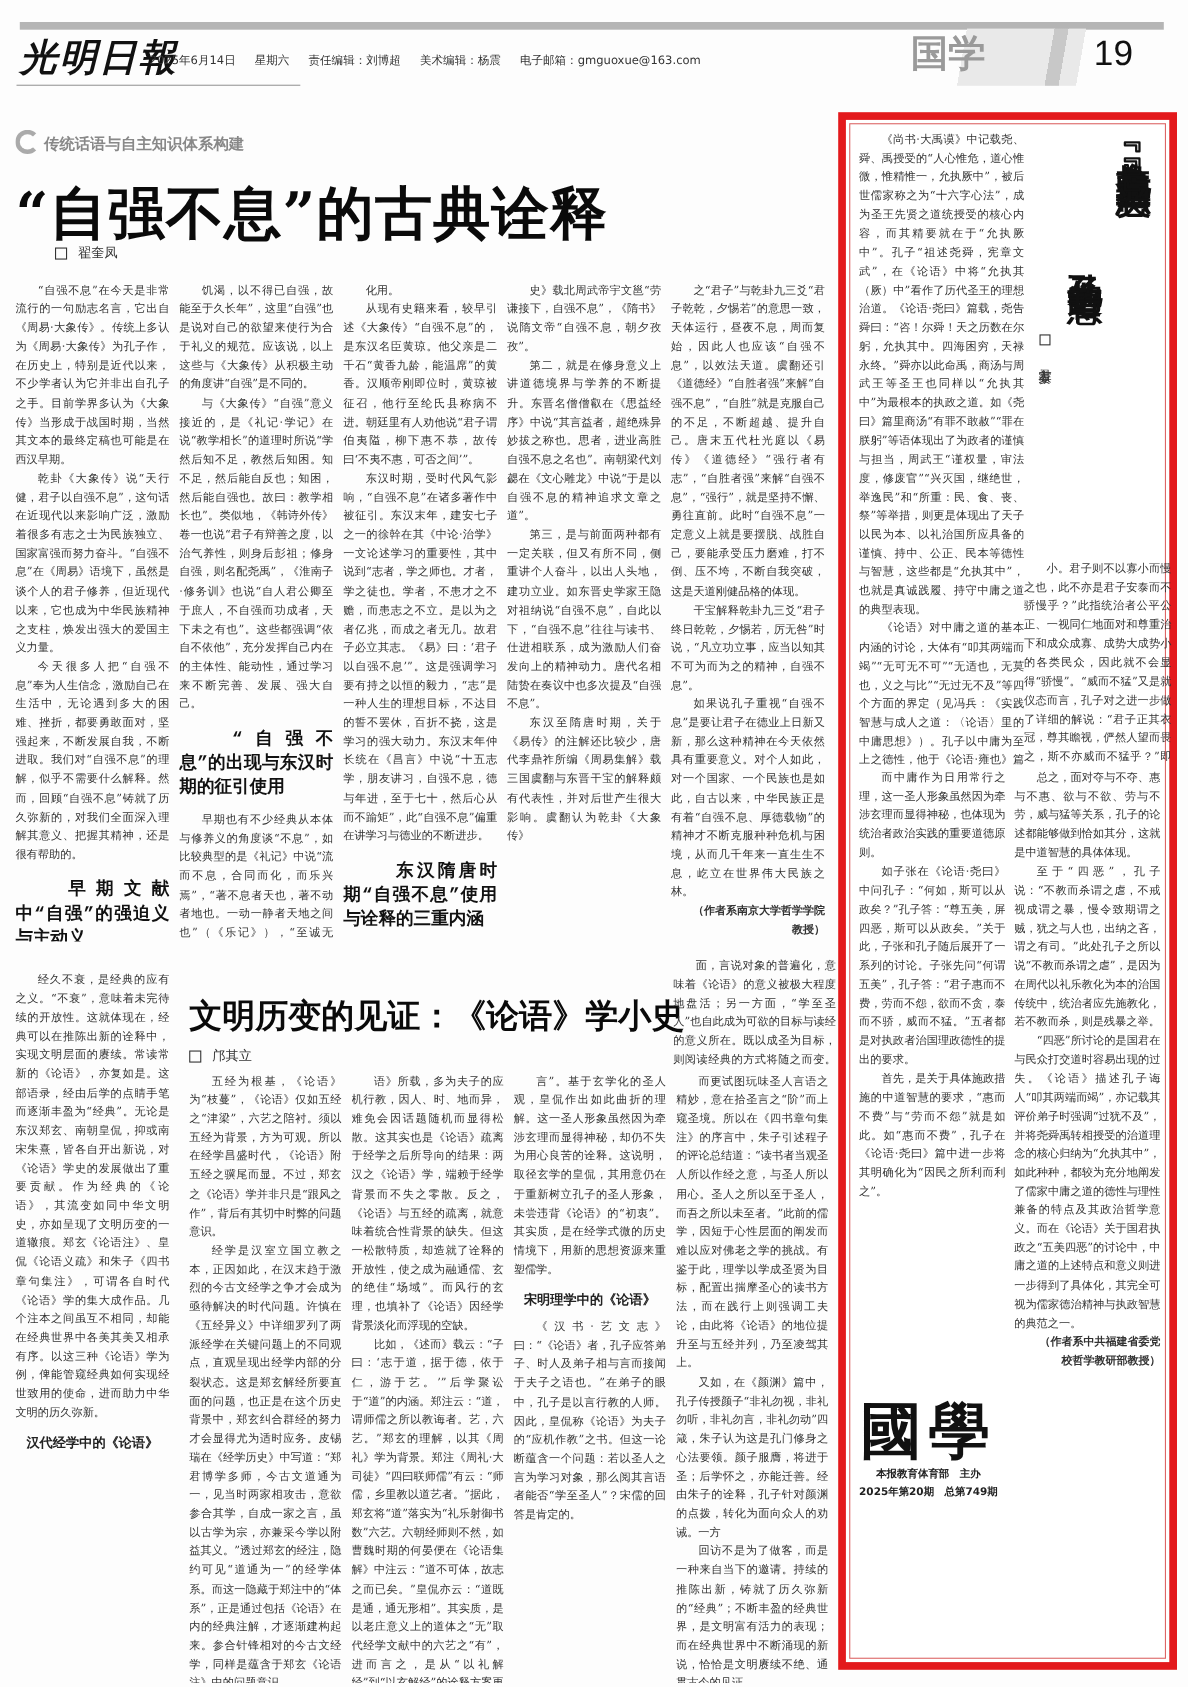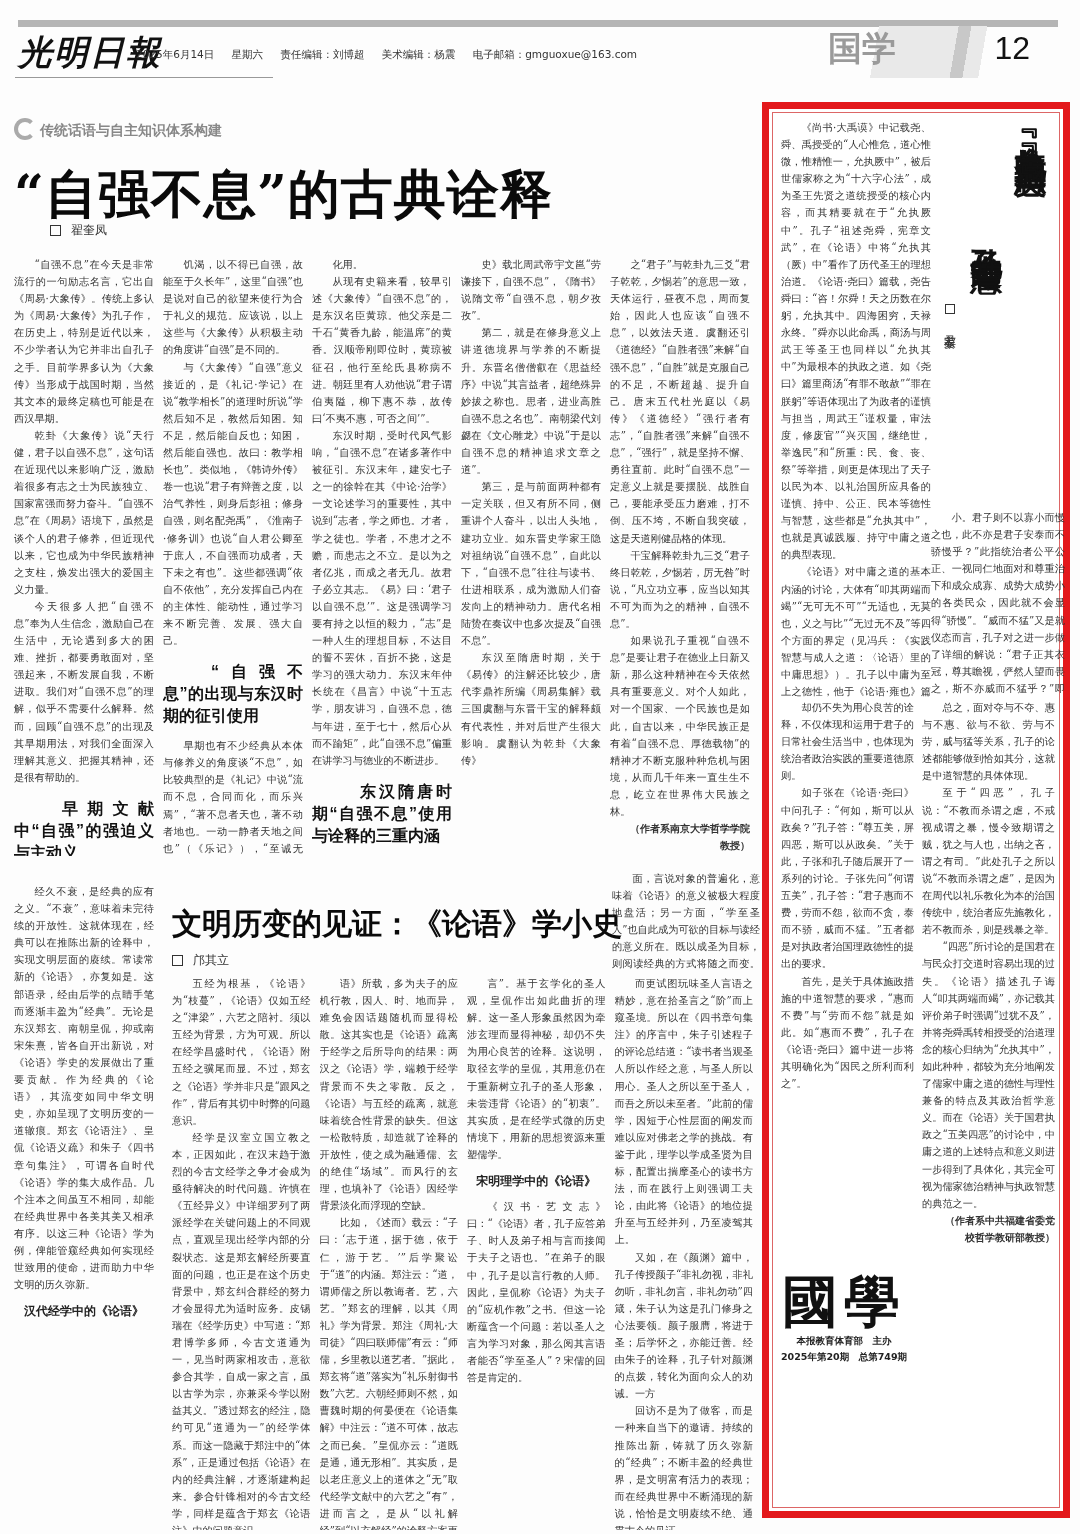--- a/index.html
+++ b/index.html
@@ -21,21 +21,21 @@
   .column-tag .g-icon { width: 22px; height: 22px; border: 4px solid #aaa; border-right-color: transparent; border-radius: 50%; margin-right: 4px; }
 
   .headline1 { position: absolute; left: 14px; top: 160px; font-family: "DejaVu Serif", serif; font-weight: bold; font-size: 52px; color: #0a0a0a; letter-spacing: 1px; }
   .byline { position: absolute; font-family: "DejaVu Serif", serif; font-size: 12px; color: #333; display: flex; align-items: center; }
   .byline .box-icon { width: 11px; height: 11px; border: 1px solid #333; margin-right: 10px; }
   .byline1 { left: 14px; top: 222px; padding-left: 36px; }
 
   .cols { position: absolute; display: flex; }
   .col { font-family: "DejaVu Serif", serif; font-size: 10.2px; line-height: 17.1px; color: #333; text-align: justify; overflow: hidden; }
   .col p { text-indent: 2em; }
-  .col h3 { font-family: Liberation Sans, sans-serif; font-weight: bold; font-size: 16px; line-height: 22px; color: #111; margin: 12px 0 10px; text-indent: 3em; }
+  .col h3 { font-family: Liberation Mono, monospace; font-weight: bold; font-size: 16px; line-height: 22px; color: #111; margin: 12px 0 10px; text-indent: 3em; }
   .col h4 { font-family: "DejaVu Sans", sans-serif; font-weight: bold; font-size: 12px; color: #222; text-align: center; margin: 10px 0 8px; }
   .col .credit { font-weight: bold; text-align: right; font-family: "DejaVu Sans", sans-serif; font-size: 10px; }
 
   .a1 { left: 14px; top: 256px; width: 745px; height: 600px; }
   .a1 .col { width: 140px; margin-right: 9px; height: 600px; }
 
   .a2-left { left: 14px; top: 870px; width: 140px; height: 660px; }
   .a2-left .col { width: 140px; height: 660px; margin-top: 13px; }
   .headline2 { position: absolute; left: 172px; top: 904px; font-family: "DejaVu Serif", serif; font-weight: bold; font-size: 30px; color: #0a0a0a; }
   .byline2 { left: 172px; top: 952px; }
@@ -75,38 +75,38 @@
     <span>星期六</span>
     <span>责任编辑：刘博超</span>
     <span>美术编辑：杨震</span>
     <span>电子邮箱：gmguoxue@163.com</span>
   </div>
 </header>
 
 <div class="section-banner">
   <div class="band"></div>
   <div class="section-name">国学</div>
-  <div class="page-number">12</div>
+  <div class="page-number">19</div>
 </div>
 
 <div class="column-tag">
   <span class="g-icon"></span>
   <span>传统话语与自主知识体系构建</span>
 </div>
 <h1 class="headline1">“自强不息”的古典诠释</h1>
 <div class="byline byline1">
   <span class="box-icon"></span>
   <span>翟奎凤</span>
 </div>
 
 <div class="cols a1">
   <div class="col">
     <p>“自强不息”在今天是非常流行的一句励志名言，它出自《周易·大象传》。传统上多认为《周易·大象传》为孔子作，在历史上，特别是近代以来，不少学者认为它并非出自孔子之手。目前学界多认为《大象传》当形成于战国时期，当然其文本的最终定稿也可能是在西汉早期。</p>
     <p>乾卦《大象传》说“天行健，君子以自强不息”，这句话在近现代以来影响广泛，激励着很多有志之士为民族独立、国家富强而努力奋斗。“自强不息”在《周易》语境下，虽然是谈个人的君子修养，但近现代以来，它也成为中华民族精神之支柱，焕发出强大的爱国主义力量。</p>
-    <p>今天很多人把“自强不息”奉为人生信念，激励自己在生活中，无论遇到多大的困难、挫折，都要勇敢面对，坚强起来，不断发展自我，不断进取。我们对“自强不息”的理解，似乎不需要什么解释。然而，回顾“自强不息”的出现及其早期用法，对我们全面深入理解其意义、把握其精神，还是很有帮助的。</p>
+    <p>今天很多人把“自强不息”奉为人生信念，激励自己在生活中，无论遇到多大的困难、挫折，都要勇敢面对，坚强起来，不断发展自我，不断进取。我们对“自强不息”的理解，似乎不需要什么解释。然而，回顾“自强不息”铸就了历久弥新的，对我们全面深入理解其意义、把握其精神，还是很有帮助的。</p>
     <h3>早期文献中“自强”的强迫义与主动义</h3>
 
   </div>
   <div class="col">
     <p>饥渴，以不得已自强，故能至于久长年”，这里“自强”也是说对自己的欲望来使行为合于礼义的规范。应该说，以上这些与《大象传》从积极主动的角度讲“自强”是不同的。</p>
     <p>与《大象传》“自强”意义接近的，是《礼记·学记》在说“教学相长”的道理时所说“学然后知不足，教然后知困。知不足，然后能自反也；知困，然后能自强也。故曰：教学相长也”。类似地，《韩诗外传》卷一也说“君子有辩善之度，以治气养性，则身后彭祖；修身自强，则名配尧禹”，《淮南子·修务训》也说“自人君公卿至于庶人，不自强而功成者，天下未之有也”。这些都强调“依自不依他”，充分发挥自己内在的主体性、能动性，通过学习来不断完善、发展、强大自己。</p>
     <h3>“自强不息”的出现与东汉时期的征引使用</h3>
     <p>早期也有不少经典从本体与修养义的角度谈“不息”，如比较典型的是《礼记》中说“流而不息，合同而化，而乐兴焉”，“著不息者天也，著不动者地也。一动一静者天地之间也”（《乐记》），“至诚无息，不息则久”（《中庸》）。但是“自强”与“不息”连在一起使用，在早期典籍中则非常少见。除乾卦《大象传》外，只有《孔子家语》出现一次“自强不息”，该书《五仪解》载孔子把人分为五等，依次是庸人、士人、君子、贤人、圣人。</p>
   </div>
   <div class="col">
@@ -184,21 +184,21 @@
       <p>《论语》对中庸之道的基本内涵的讨论，大体有“叩其两端而竭”“无可无不可”“无适也，无莫也，义之与比”“无过无不及”等四个方面的界定（见冯兵：《实践智慧与成人之道：〈论语〉里的中庸思想》）。孔子以中庸为至上之德性，他于《论语·雍也》篇指出：“中庸之为德也，其至矣乎！民鲜久矣。”何以如此？这是因为中庸不仅是君子重要的道德素养，同时也是君子的理性精神与实践智慧的集中且精微的体现。</p>
     </div>
   </div>
   <div class="cols s-right-top">
     <div class="col">
         <p>小。君子则不以寡小而慢之也，此不亦是君子安泰而不骄慢乎？”此指统治者公平公正、一视同仁地面对和尊重治下和成众成寡、成势大成势小的各类民众，因此就不会显得“骄慢”。“威而不猛”又是就仪态而言，孔子对之进一步做了详细的解说：“君子正其衣冠，尊其瞻视，俨然人望而畏之，斯不亦威而不猛乎？”即要求统治者衣冠整齐，让人自然心生敬畏，却又不会因为威严的外表而令人惧怕感到疏远。</p>
       </div>
   </div>
   <div class="cols s-main">
     <div class="col">
-      <p>却仍不失为用心良苦的诠释，不仅体现和运用于君子的日常社会生活当中，也体现为统治者政治实践的重要道德原则。</p>
+      <p>而中庸作为日用常行之理，这一圣人形象虽然因为牵涉玄理而显得神秘，也体现为统治者政治实践的重要道德原则。</p>
       <p>如子张在《论语·尧曰》中问孔子：“何如，斯可以从政矣？”孔子答：“尊五美，屏四恶，斯可以从政矣。”关于此，子张和孔子随后展开了一系列的讨论。子张先问“何谓五美”，孔子答：“君子惠而不费，劳而不怨，欲而不贪，泰而不骄，威而不猛。”五者都是对执政者治国理政德性的提出的要求。</p>
       <p>首先，是关于具体施政措施的中道智慧的要求，“惠而不费”与“劳而不怨”就是如此。如“惠而不费”，孔子在《论语·尧曰》篇中进一步将其明确化为“因民之所利而利之”。</p>
     </div>
     <div class="col">
       <p>总之，面对夺与不夺、惠与不惠、欲与不欲、劳与不劳，威与猛等关系，孔子的论述都能够做到恰如其分，这就是中道智慧的具体体现。</p>
       <p>至于“四恶”，孔子说：“不教而杀谓之虐，不戒视成谓之暴，慢令致期谓之贼，犹之与人也，出纳之吝，谓之有司。”此处孔子之所以说“不教而杀谓之虐”，是因为在周代以礼乐教化为本的治国传统中，统治者应先施教化，若不教而杀，则是残暴之举。</p>
       <p>“四恶”所讨论的是国君在与民众打交道时容易出现的过失。《论语》描述孔子诲人“叩其两端而竭”，亦记载其评价弟子时强调“过犹不及”，并将尧舜禹转相授受的治道理念的核心归纳为“允执其中”，如此种种，都较为充分地阐发了儒家中庸之道的德性与理性兼备的特点及其政治哲学意义。而在《论语》关于国君执政之“五美四恶”的讨论中，中庸之道的上述特点和意义则进一步得到了具体化，其完全可视为儒家德治精神与执政智慧的典范之一。</p>
       <p class="credit">（作者系中共福建省委党校哲学教研部教授）</p>
     </div>
   </div>

